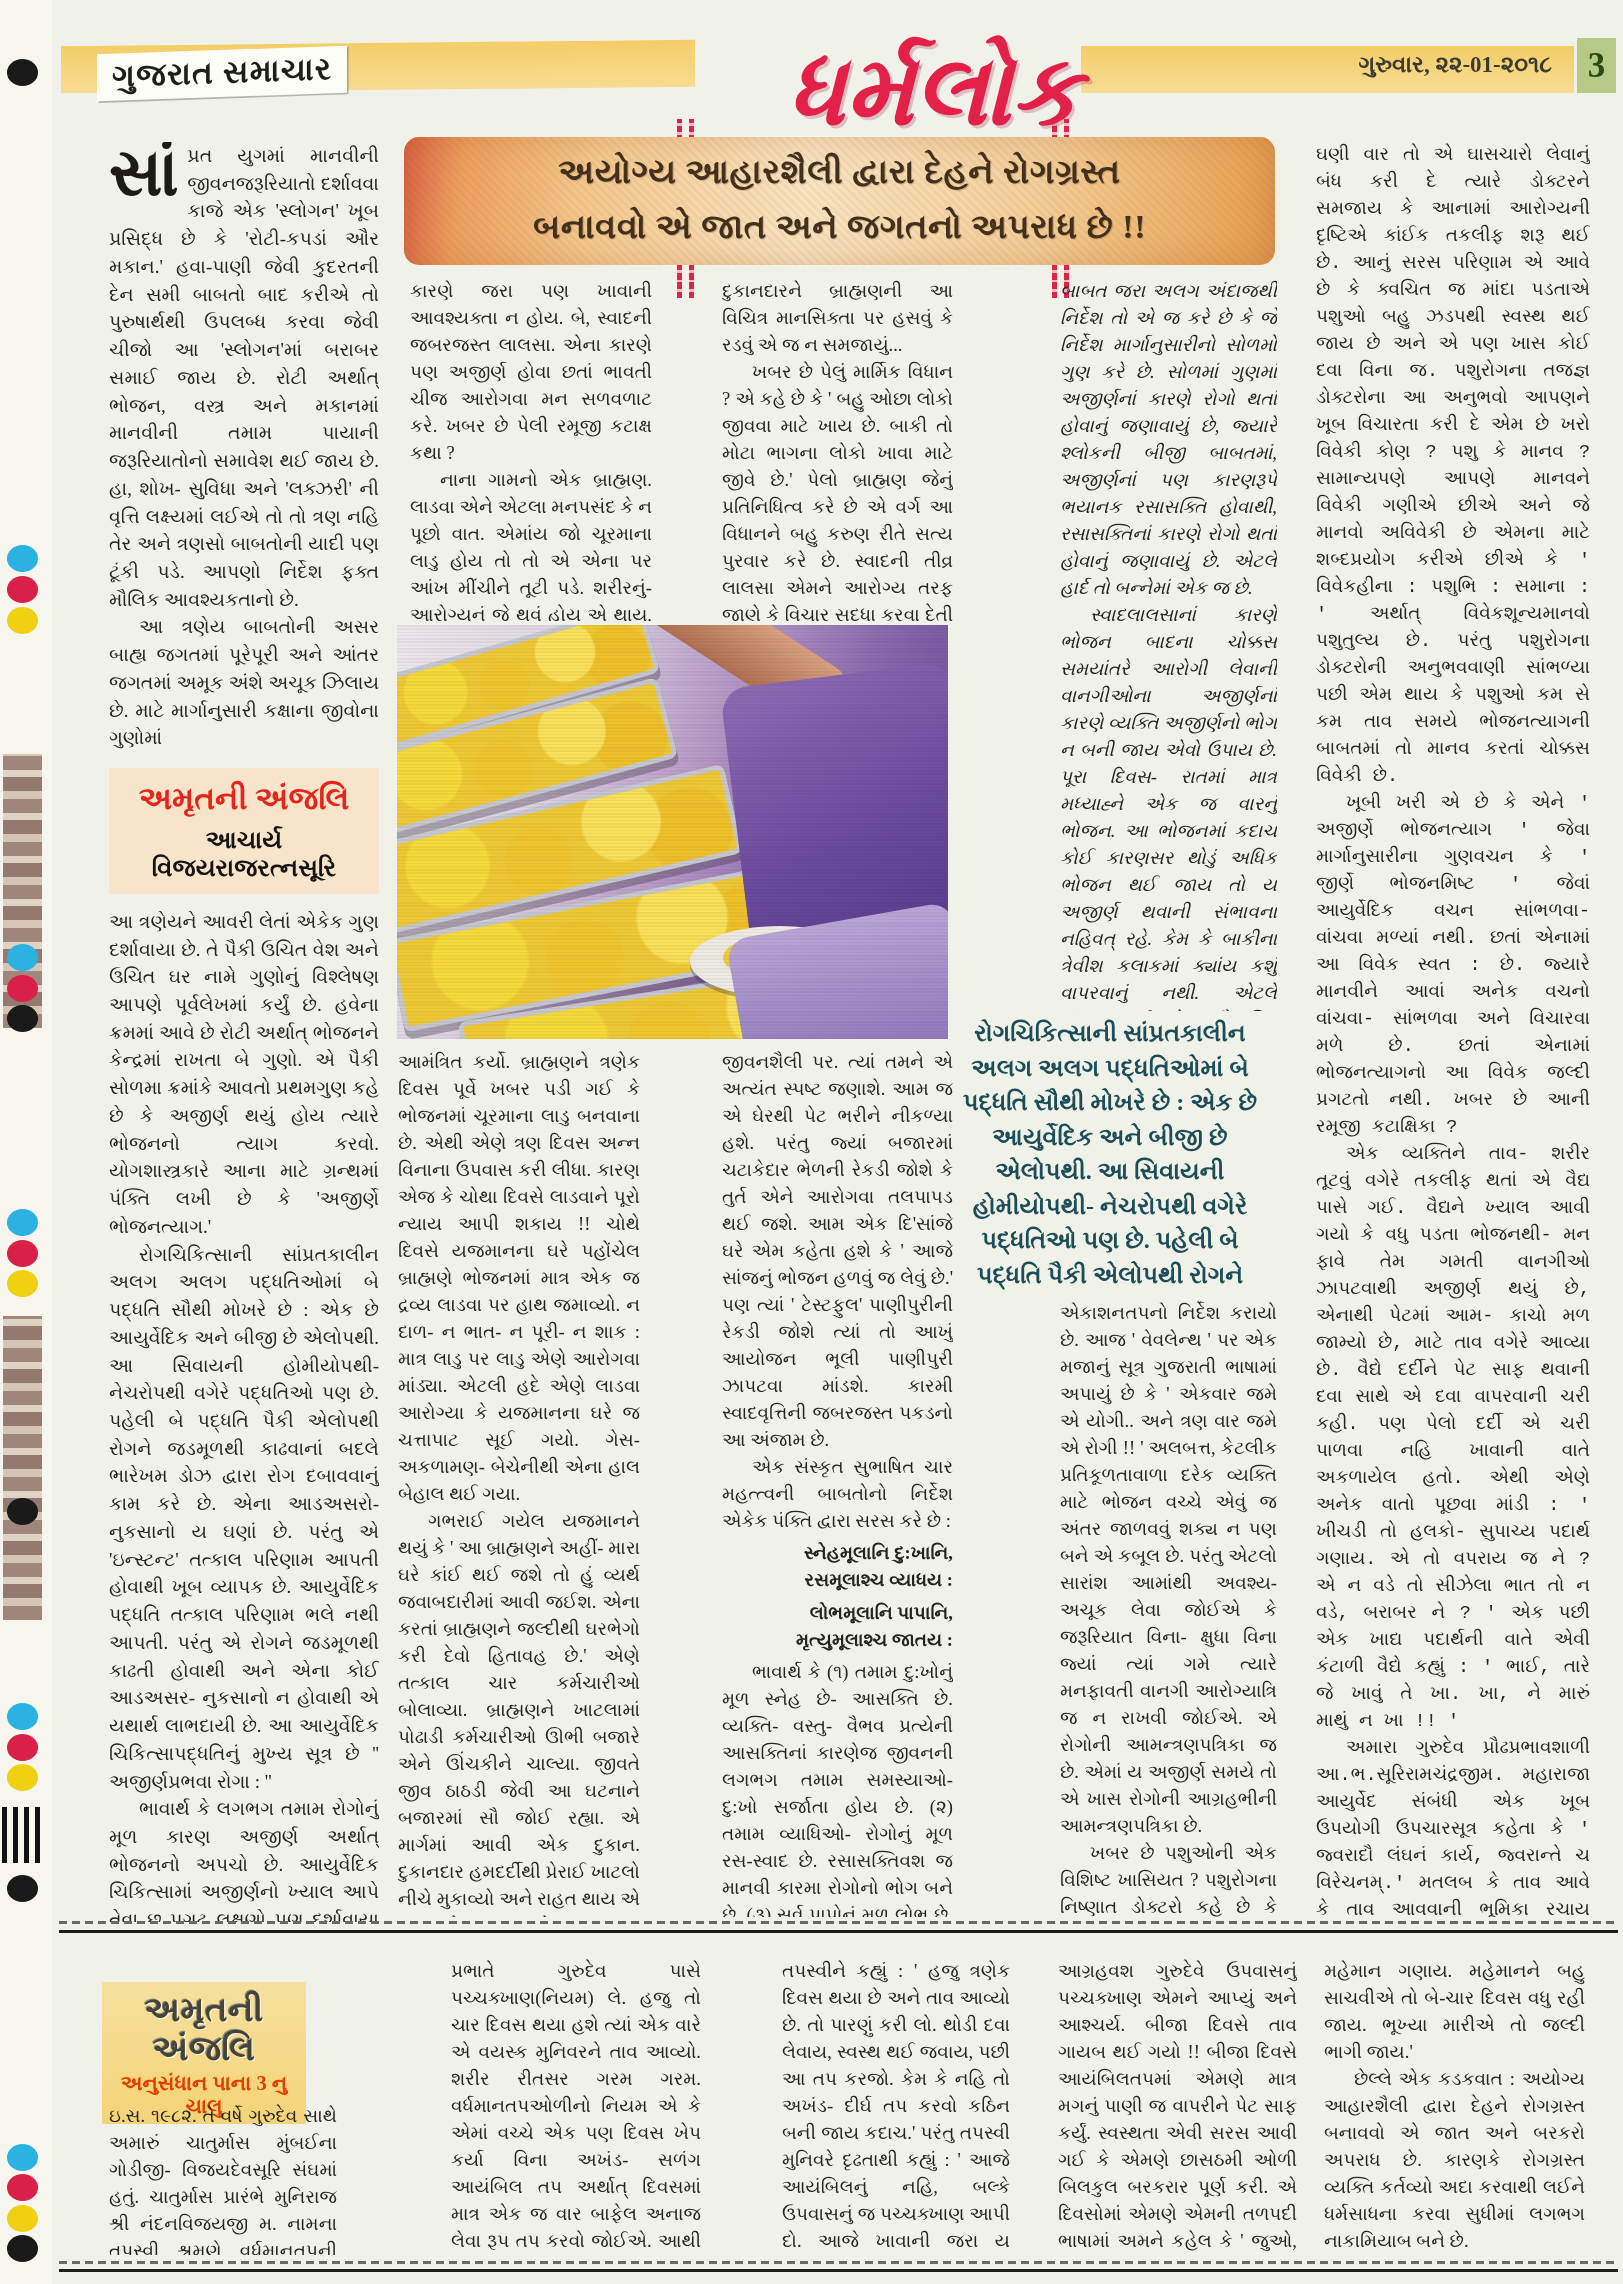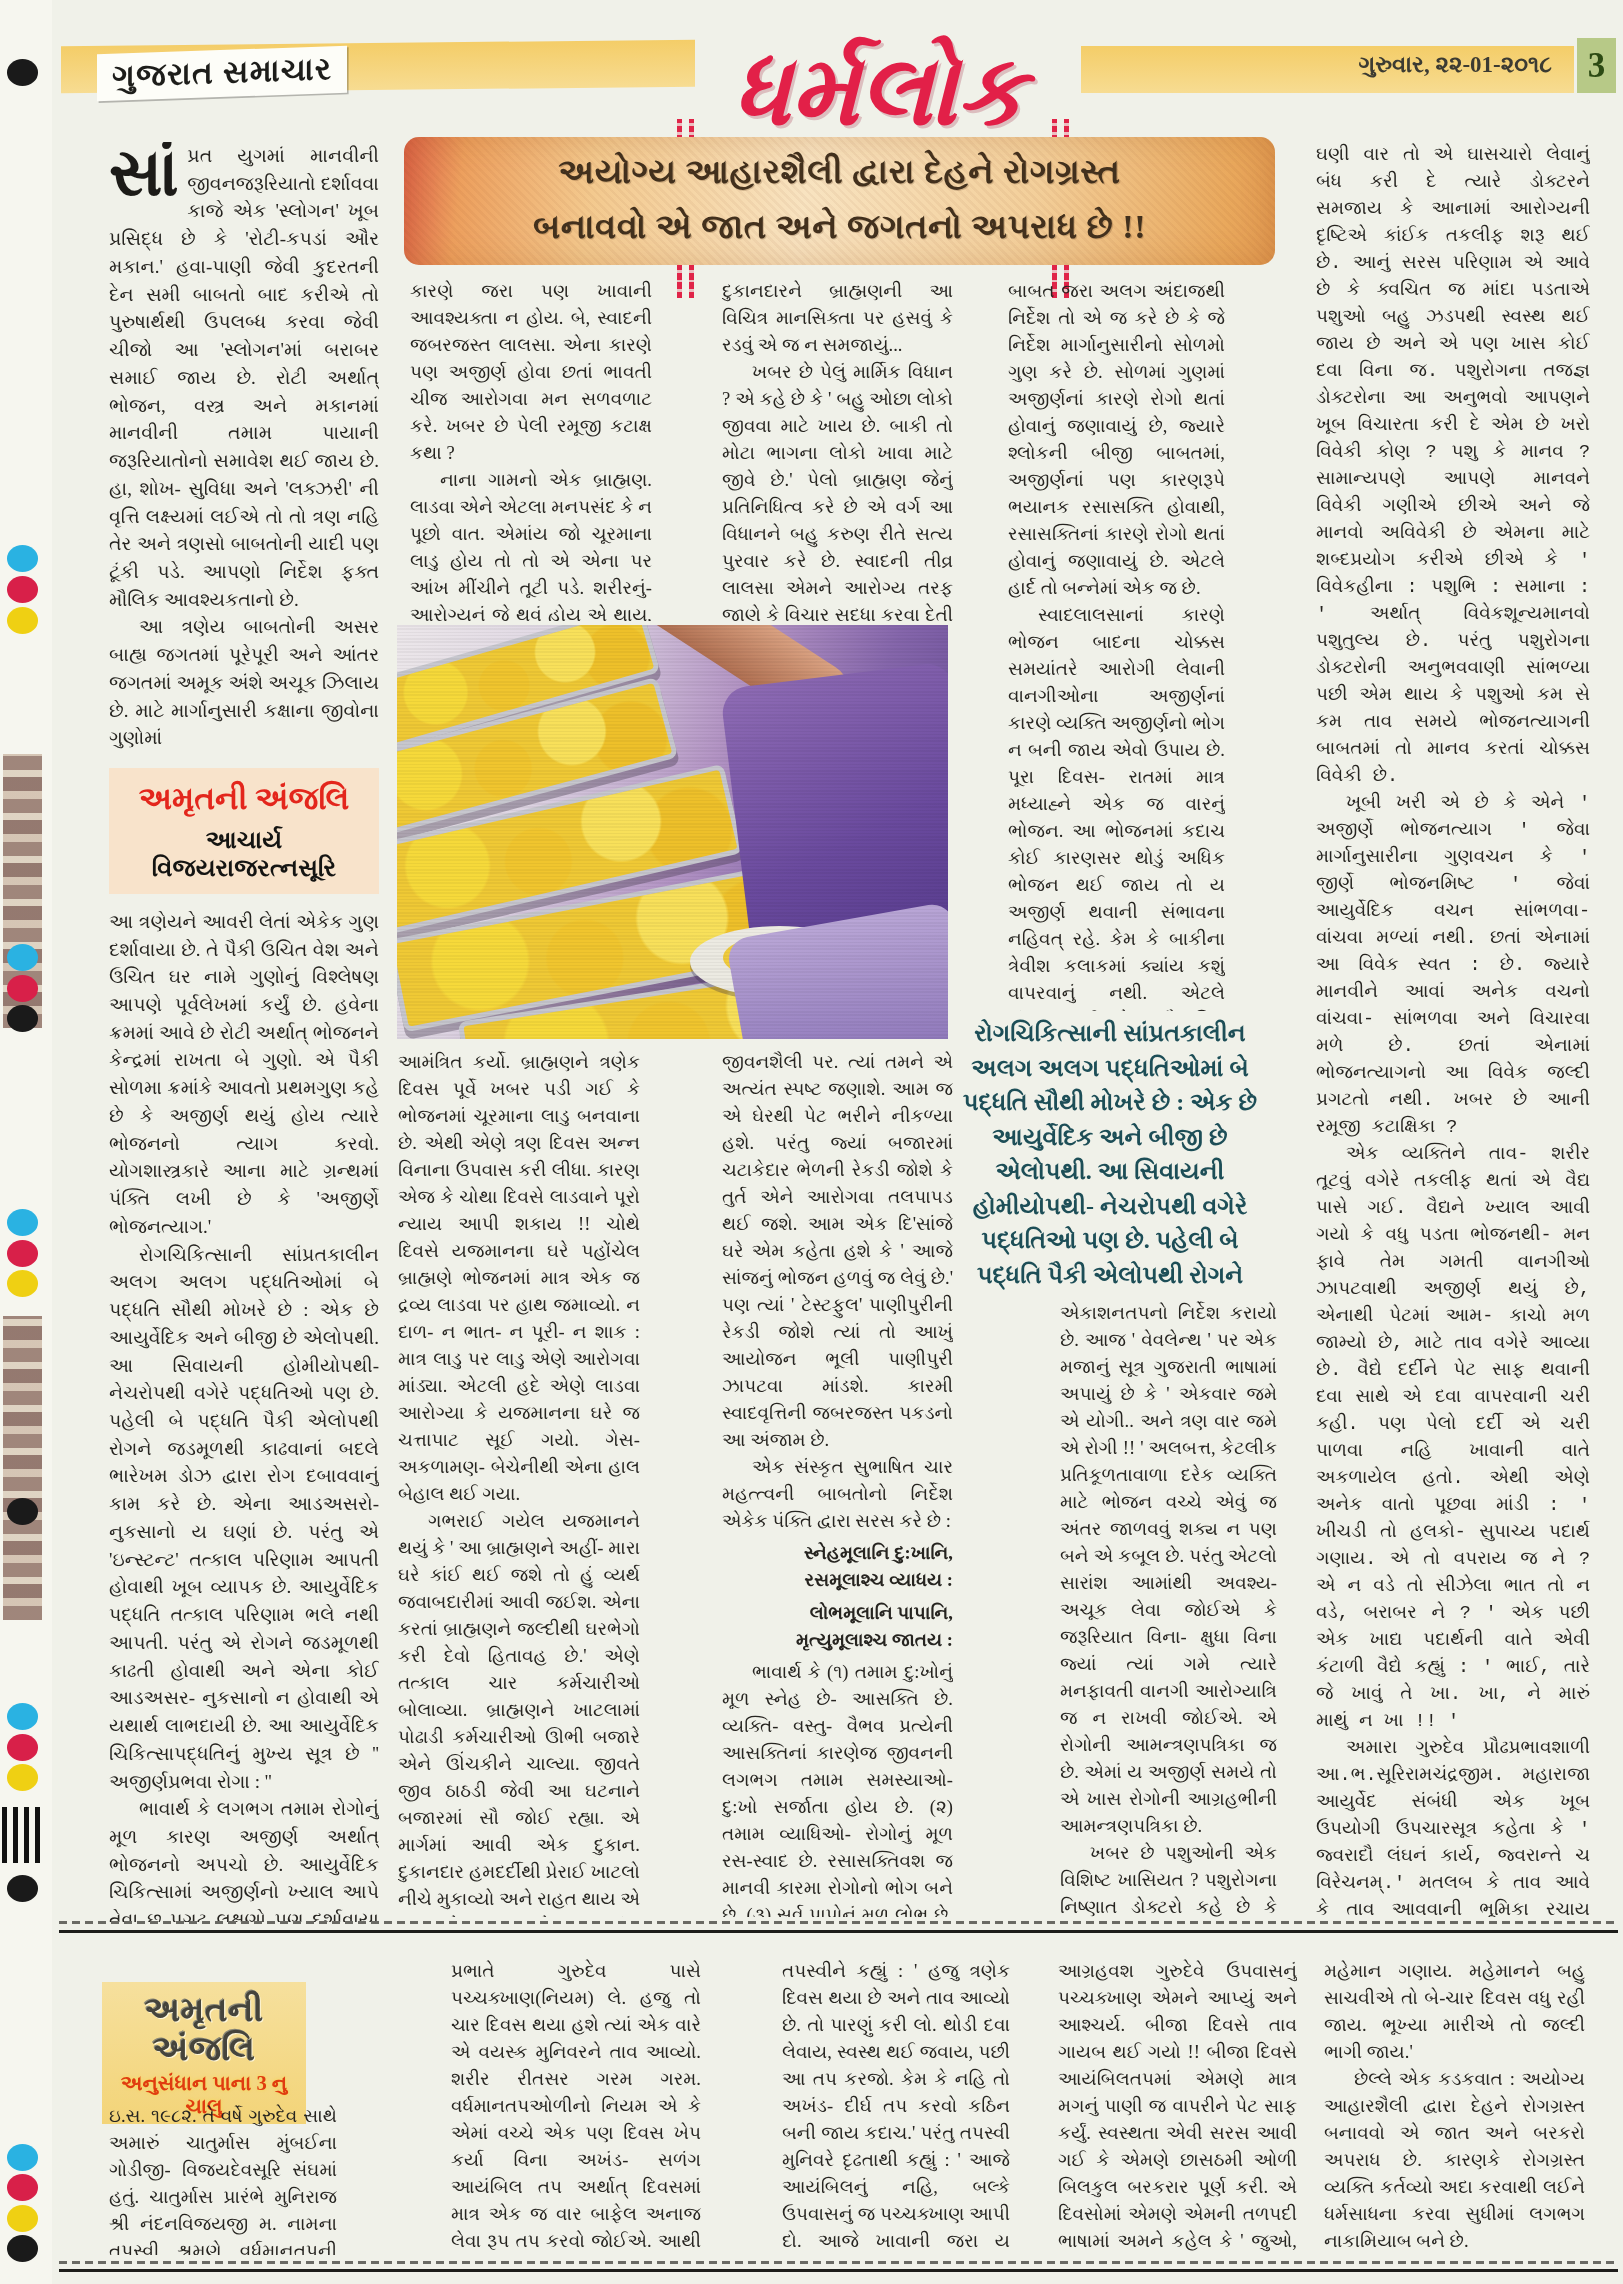--- a/index.html
+++ b/index.html
@@ -13,21 +13,21 @@
     opacity:.8;}
   .reg-barcode{position:absolute;left:2.2px;width:43px;height:56px;
     background:repeating-linear-gradient(90deg,#111 0 4.9px,#f6f6ef 4.9px 11px);}
   
   .mh-band{position:absolute;height:47px;background:linear-gradient(180deg,#f4cd68,#f7dc92);}
   .mh-band.left{left:61px;top:43px;width:634px;transform:skewY(-.6deg);}
   .mh-band.right{left:1081px;top:46px;width:493px;}
   .mh-logo{position:absolute;left:97px;top:50px;background:#fdfdf8;padding:5.4px 15px;
     transform:skewY(-2deg);font-size:31.5px;font-weight:bold;color:#1d1d1a;letter-spacing:1.1px;
     box-shadow:1.6px 1.6px 0 rgba(0,0,0,.25);}
-  .mh-title{position:absolute;left:678px;top:9.8px;width:402px;text-align:center;
+  .mh-title{position:absolute;left:678px;top:9.8px;width:402px;text-align:right;
     font-size:97px;line-height:1.7;font-weight:bold;font-style:italic;color:#e22048;
     text-shadow:2.7px 2.7px 0 rgba(150,10,40,.22);}
   .mh-title::before{content:"";position:absolute;left:168px;top:136px;width:81px;height:65px;
     background:radial-gradient(ellipse at center,#f7d713 0 55%,transparent 60%);z-index:-1;}
   .mh-bars{position:absolute;top:119px;width:22px;height:179px;display:flex;gap:7.6px;}
   .mh-bars.l{left:677px;} .mh-bars.r{left:1052px;}
   .mh-bars .bar{width:4.9px;height:100%;
     background:repeating-linear-gradient(0deg,#e02448 0 6.5px,rgba(224,36,72,.25) 6.5px 9.2px);}
   .mh-date{position:absolute;left:1118px;top:52px;width:434px;text-align:right;
     font-size:23px;font-weight:bold;color:#3c3b32;}
@@ -159,21 +159,21 @@
   <div class="col" style="left:410px;top:278px;width:242px;height:343px;">
     <p class="ni">કારણે જરા પણ ખાવાની આવશ્યક્તા ન હોય. બે, સ્વાદની જબરજસ્ત લાલસા. એના કારણે પણ અજીર્ણ હોવા છતાં ભાવતી ચીજ આરોગવા મન સળવળાટ કરે. ખબર છે પેલી રમૂજી કટાક્ષ કથા ?</p>
     <p>નાના ગામનો એક બ્રાહ્મણ. લાડવા એને એટલા મનપસંદ કે ન પૂછો વાત. એમાંય જો ચૂરમાના લાડુ હોય તો તો એ એના પર આંખ મીંચીને તૂટી પડે. શરીરનું- આરોગ્યનું જે થવું હોય એ થાય, આ એની મનોવૃત્તિ. એકવાર કોઈ યજમાને બ્રાહ્મણને ભોજન માટે</p>
   </div>
 
   <div class="col" style="left:722px;top:278px;width:231px;height:343px;">
     <p class="ni">દુકાનદારને બ્રાહ્મણની આ વિચિત્ર માનસિક્તા પર હસવું કે રડવું એ જ ન સમજાયું...</p>
     <p>ખબર છે પેલું માર્મિક વિધાન ? એ કહે છે કે ' બહુ ઓછા લોકો જીવવા માટે ખાય છે. બાકી તો મોટા ભાગના લોકો ખાવા માટે જીવે છે.' પેલો બ્રાહ્મણ જેનું પ્રતિનિધિત્વ કરે છે એ વર્ગ આ વિધાનને બહુ કરુણ રીતે સત્ય પુરવાર કરે છે. સ્વાદની તીવ્ર લાલસા એમને આરોગ્ય તરફ જાણે કે વિચાર સુદ્ધા કરવા દેતી નથી. ખાતરી કરવી હોય તો નજર કરજો સ્વાદપરસ્ત લોકોની</p>
   </div>
 
-  <div class="col" style="left:1008px;top:278px;width:217px;height:733px;">
+  <div class="col" style="left:1060px;top:278px;width:217px;height:733px;font-style:italic;">
     <p class="ni">બાબત જરા અલગ અંદાજથી નિર્દેશ તો એ જ કરે છે કે જે નિર્દેશ માર્ગાનુસારીનો સોળમો ગુણ કરે છે. સોળમાં ગુણમાં અજીર્ણનાં કારણે રોગો થતાં હોવાનું જણાવાયું છે, જ્યારે શ્લોકની બીજી બાબતમાં, અજીર્ણનાં પણ કારણરૂપે ભયાનક રસાસક્તિ હોવાથી, રસાસક્તિનાં કારણે રોગો થતાં હોવાનું જણાવાયું છે. એટલે હાર્દ તો બન્નેમાં એક જ છે.</p>
     <p>સ્વાદલાલસાનાં કારણે ભોજન બાદના ચોક્કસ સમયાંતરે આરોગી લેવાની વાનગીઓના અજીર્ણનાં કારણે વ્યક્તિ અજીર્ણનો ભોગ ન બની જાય એવો ઉપાય છે. પૂરા દિવસ- રાતમાં માત્ર મધ્યાહ્ને એક જ વારનું ભોજન. આ ભોજનમાં કદાચ કોઈ કારણસર થોડું અધિક ભોજન થઈ જાય તો ય અજીર્ણ થવાની સંભાવના નહિવત્ રહે. કેમ કે બાકીના ત્રેવીશ કલાકમાં ક્યાંય કશું વાપરવાનું નથી. એટલે સંતુલન થઈ શકે. દશવૈકાલિક નામે જૈન આગમસૂત્રમાં આવાં બધા કારણો જ ' એગભત્તં ચ ભોયણં ' પંક્તિ દ્વારા જૈન શ્રમણ- શ્રમણીઓને નિત્ય</p>
   </div>
 
   <div class="col" style="left:1316px;top:142px;width:274px;height:1775px;font-family:Liberation Mono, monospace;">
     <p class="ni">ઘણી વાર તો એ ઘાસચારો લેવાનું બંધ કરી દે ત્યારે ડોક્ટરને સમજાય કે આનામાં આરોગ્યની દૃષ્ટિએ કાંઈક તકલીફ શરૂ થઈ છે. આનું સરસ પરિણામ એ આવે છે કે ક્વચિત જ માંદા પડતાએ પશુઓ બહુ ઝડપથી સ્વસ્થ થઈ જાય છે અને એ પણ ખાસ કોઈ દવા વિના જ. પશુરોગના તજજ્ઞ ડોક્ટરોના આ અનુભવો આપણને ખૂબ વિચારતા કરી દે એમ છે ખરો વિવેકી કોણ ? પશુ કે માનવ ? સામાન્યપણે આપણે માનવને વિવેકી ગણીએ છીએ અને જે માનવો અવિવેકી છે એમના માટે શબ્દપ્રયોગ કરીએ છીએ કે ' વિવેકહીના : પશુભિ : સમાના : ' અર્થાત્ વિવેકશૂન્યમાનવો પશુતુલ્ય છે. પરંતુ પશુરોગના ડોક્ટરોની અનુભવવાણી સાંભળ્યા પછી એમ થાય કે પશુઓ કમ સે કમ તાવ સમયે ભોજનત્યાગની બાબતમાં તો માનવ કરતાં ચોક્કસ વિવેકી છે.</p>
     <p>ખૂબી ખરી એ છે કે એને ' અજીર્ણે ભોજનત્યાગ ' જેવા માર્ગાનુસારીના ગુણવચન કે ' જીર્ણે ભોજનમિષ્ટ ' જેવાં આયુર્વેદિક વચન સાંભળવા- વાંચવા મળ્યાં નથી. છતાં એનામાં આ વિવેક સ્વત : છે. જ્યારે માનવીને આવાં અનેક વચનો વાંચવા- સાંભળવા અને વિચારવા મળે છે. છતાં એનામાં ભોજનત્યાગનો આ વિવેક જલ્દી પ્રગટતો નથી. ખબર છે આની રમૂજી કટાક્ષિકા ?</p>
     <p>એક વ્યક્તિને તાવ- શરીર તૂટવું વગેરે તકલીફ થતાં એ વૈદ્ય પાસે ગઈ. વૈદ્યને ખ્યાલ આવી ગયો કે વધુ પડતા ભોજનથી- મન ફાવે તેમ ગમતી વાનગીઓ ઝાપટવાથી અજીર્ણ થયું છે, એનાથી પેટમાં આમ- કાચો મળ જામ્યો છે, માટે તાવ વગેરે આવ્યા છે. વૈદ્યે દર્દીને પેટ સાફ થવાની દવા સાથે એ દવા વાપરવાની ચરી કહી. પણ પેલો દર્દી એ ચરી પાળવા નહિ ખાવાની વાતે અકળાયેલ હતો. એથી એણે અનેક વાતો પૂછવા માંડી : ' ખીચડી તો હલકો- સુપાચ્ય પદાર્થ ગણાય. એ તો વપરાય જ ને ? એ ન વડે તો સીઝેલા ભાત તો ન વડે, બરાબર ને ? ' એક પછી એક ખાદ્ય પદાર્થની વાતે એવી કંટાળી વૈદ્યે કહ્યું : ' ભાઈ, તારે જે ખાવું તે ખા. ખા, ને મારું માથું ન ખા !! '</p>
     <p>અમારા ગુરુદેવ પ્રૌઢપ્રભાવશાળી આ.ભ.સૂરિરામચંદ્રજીમ. મહારાજા આયુર્વેદ સંબંધી એક ખૂબ ઉપયોગી ઉપચારસૂત્ર કહેતા કે ' જ્વરાદૌ લંઘનં કાર્ય, જ્વરાન્તે ચ વિરેચનમ્.' મતલબ કે તાવ આવે કે તાવ આવવાની ભૂમિકા રચાય ત્યાં જ લાંઘણ કરવી અર્થાત્ ભોજન બિલકુલ બંધ કરવું અને તાવ ઉતરી જાય ત્યારે સૌથી પ્રથમ વિરેચન લેવું એટલે કે પેટ સાફ આવે તેવું ઔષધ લેવું. આમ કરવાથી કોઈ ડોક્ટરની કે એની ગોળીઓની જરૂર ન પડે, ખોટા ખર્ચ ન કરવા પડે. આમ કરવા માટે જરૂર છે માત્ર થોડા આત્મસંયમની- જાત પર નિયન્ત્રણની. અમે બાલવયે નિહાળેલ એક સત્ય ઘટનાનો ઉલ્લેખ આ સંદર્ભમાં કરીએ :</p>
 

